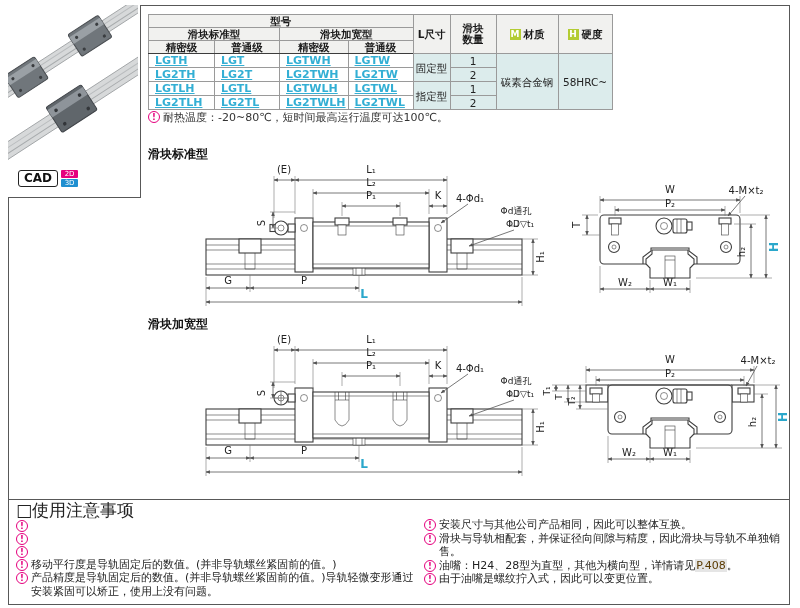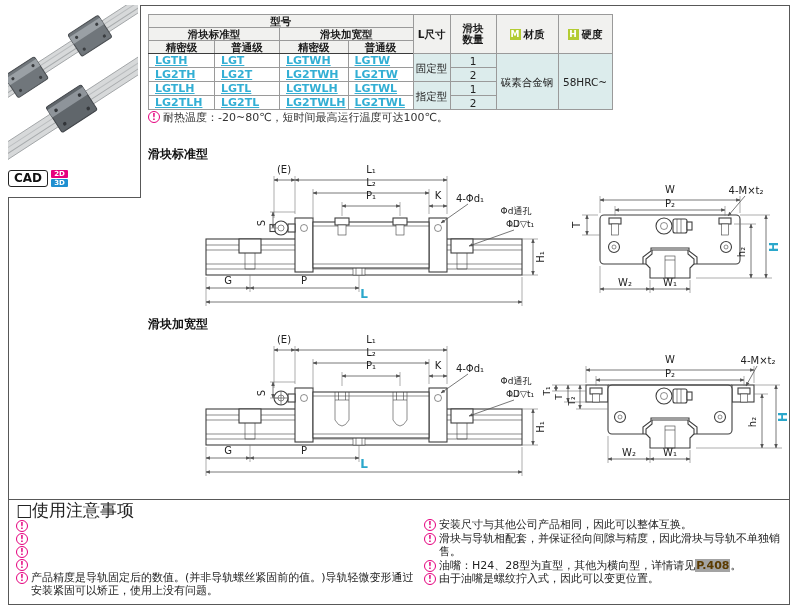--- a/index.html
+++ b/index.html
@@ -3,24 +3,24 @@
 <meta charset="utf-8">
 <style>
   html,body{margin:0;padding:0;background:#fff;}
   #page{position:relative;width:800px;height:608px;background:#fff;
         font-family:"DejaVu Sans",sans-serif;color:#222;overflow:hidden;}
   .abs{position:absolute;}
   
   #frame{left:8px;top:5px;width:780px;height:598px;border:1.5px solid #585858;}
   #left-panel{left:8px;top:5px;width:132px;height:192px;border-right:1.4px solid #585858;border-bottom:1.4px solid #585858;background:#fff;overflow:hidden;}
   
-  #cad{left:8px;top:170px;display:flex;align-items:flex-end;gap:3px;}
+  #cad{left:18px;top:170px;display:flex;align-items:flex-end;gap:3px;}
   .cad-box{border:1.6px solid #222;border-radius:3px;padding:0 5px;font-weight:bold;font-size:12px;line-height:15px;color:#111;background:#fff;}
   .cad-col{display:flex;flex-direction:column;gap:1px;}
-  .chip{width:17px;height:8px;font-size:7px;font-weight:bold;color:#fff;text-align:center;line-height:8.5px;border-radius:1px;}
+  .chip{width:17px;height:8px;font-size:7px;font-weight:normal;color:#fff;text-align:center;line-height:8.5px;border-radius:1px;}
   .chip-2d{background:#e5007e;}
   .chip-3d{background:#1f8fd0;}
   
   #spec{left:148px;top:14px;border-collapse:collapse;table-layout:fixed;font-size:10.5px;border-radius:12px;}
   #spec td{border:1px solid #9a9a9a;text-align:center;padding:0 2px;line-height:12px;overflow:hidden;white-space:nowrap;}
   #spec{border:1.5px solid #3c3c3c;}
   #spec tr.hd td{background:#f1f1ef;font-weight:bold;color:#1a1a1a;}
   #spec tr.hd3 td{border-bottom:1.5px solid #3c3c3c;}
   #spec td.model{color:#33afd4;font-weight:bold;text-align:left;padding-left:6px;background:#fff;font-size:11px;text-decoration:underline;}
   #spec td.cyanbg{background:#dcecec;}
@@ -31,21 +31,21 @@
   
   .note-ico{display:inline-block;flex:0 0 auto;width:10px;height:10px;border:1.3px solid #e5007e;border-radius:50%;color:#e5007e;font-size:8.5px;font-weight:bold;line-height:10px;text-align:center;background:#fff;margin-right:3px;margin-top:1px;}
   #tbl-note{left:148px;top:110px;font-size:11px;color:#333;display:flex;align-items:flex-start;}
   .sec-title{font-size:12px;font-weight:bold;color:#111;}
   #notes-rule{left:8px;top:499px;width:781px;border-top:1.3px solid #585858;}
   .notes-col{font-size:11px;line-height:13.5px;color:#222;}
   #notes-left{left:16px;top:504px;width:398px;}
   #notes-right{left:424px;top:518px;width:362px;}
   .note-item{display:flex;align-items:flex-start;}
   .note-title{font-size:17px;color:#222;margin-bottom:1px;}
-  mark.pref{background:#a3a3a3;color:#5a3a00;font-weight:bold;padding:0 1px;}
+  mark.pref{background:#e5e5e5;color:#5a3a00;font-weight:normal;padding:0 1px;}
   
   svg text{font-family:"DejaVu Sans",sans-serif;font-size:10px;fill:#222;text-anchor:middle;}
   svg text.sm{font-size:9px;}
   svg text.cy{fill:#2aa7cb;font-weight:bold;font-size:12px;}
   .ol{stroke:#3f3f3f;stroke-width:1.1;fill:none;}
   .olf{stroke:#3f3f3f;stroke-width:1.1;fill:#fff;}
   .th{stroke:#3f3f3f;stroke-width:0.6;fill:none;}
   .thf{stroke:#3f3f3f;stroke-width:0.6;fill:#fff;}
   .ext{stroke:#777;stroke-width:0.6;fill:none;}
   .dim{stroke:#555;stroke-width:0.8;fill:none;}
@@ -490,20 +490,21 @@
       <span class="note-ico">!</span>
     </div>
     <div class="note-item">
       <span class="note-ico">!</span>
     </div>
     <div class="note-item">
       <span class="note-ico">!</span>
     </div>
     <div class="note-item">
       <span class="note-ico">!</span>
+      <span>移动平行度是导轨固定后的数值。(并非导轨螺丝紧固前的值。)</span>
     </div>
     <div class="note-item">
       <span class="note-ico">!</span>
       <span>产品精度是导轨固定后的数值。(并非导轨螺丝紧固前的值。)导轨轻微变形通过安装紧固可以矫正，使用上没有问题。</span>
     </div>
   </div>
   <div id="notes-right" class="abs notes-col">
     <div class="note-item">
       <span class="note-ico">!</span>
       <span>安装尺寸与其他公司产品相同，因此可以整体互换。</span>

